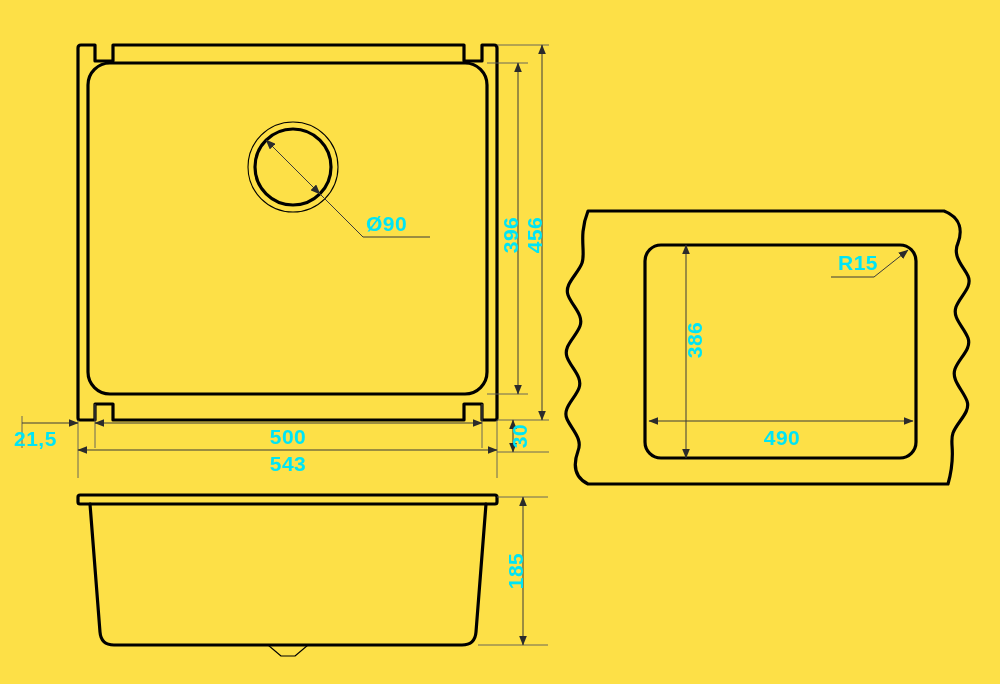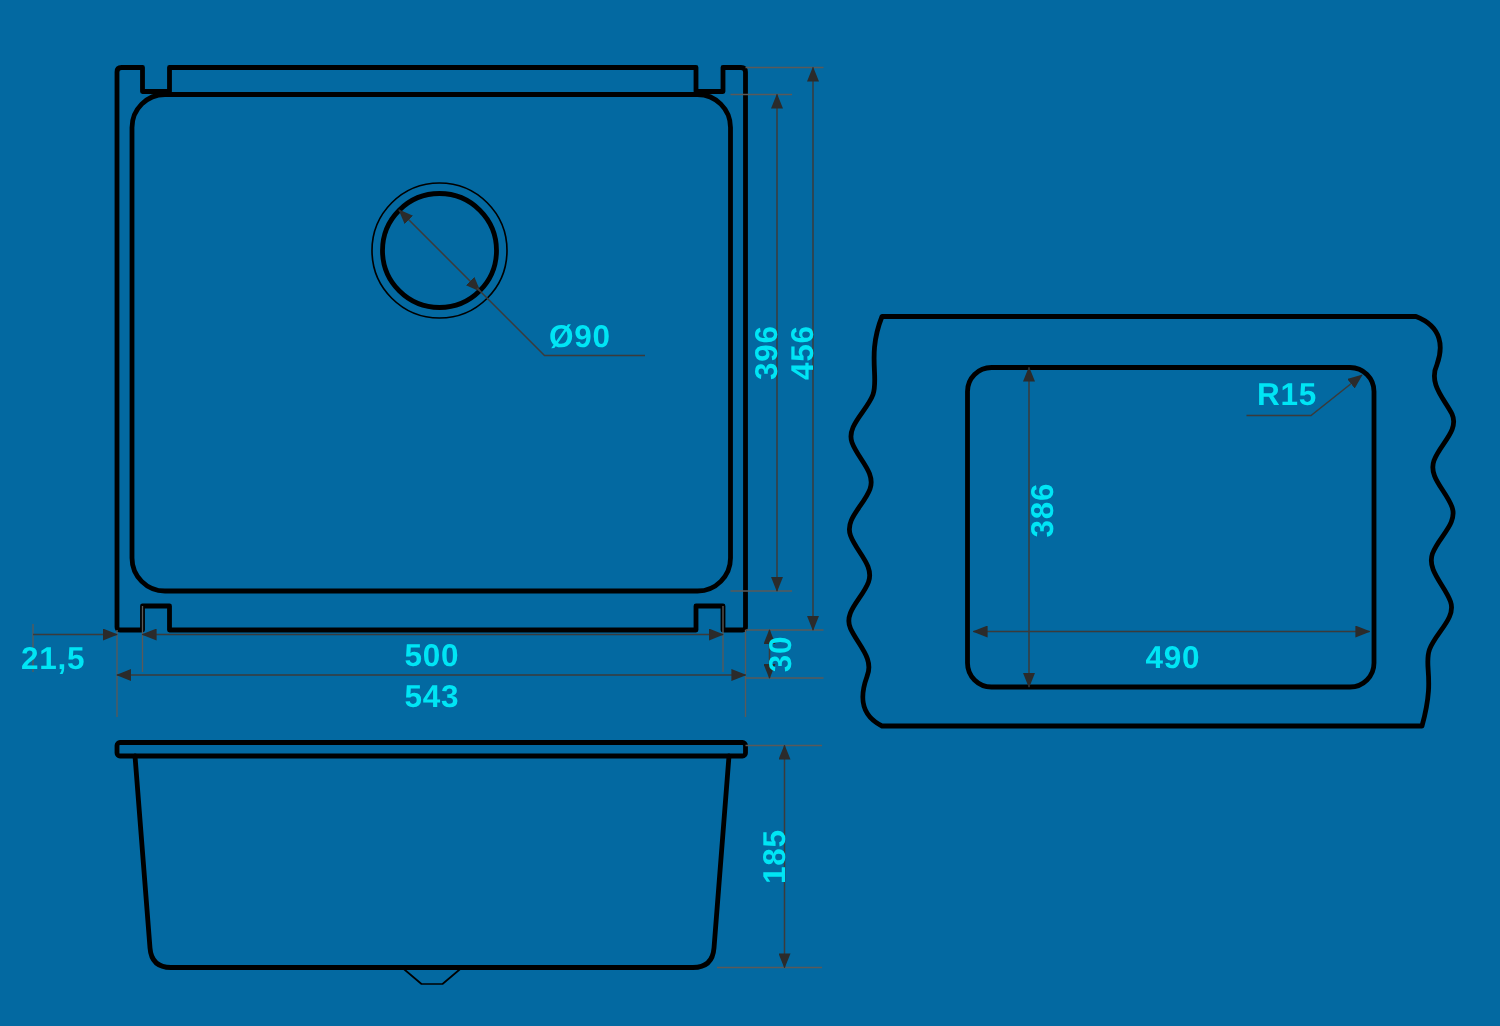--- a/index.html
+++ b/index.html
@@ -11,21 +11,21 @@
   body {
     width: 1000px;
     height: 684px;
     font-family: "Liberation Sans", sans-serif;
     overflow: hidden;
   }
   #drawing-root {
     position: relative;
     width: 1000px;
     height: 684px;
-    background: #0369a1;
+    background: #fde047;
   }
   svg.drawing {
     display: block;
     width: 1000px;
     height: 684px;
   }
   .outline {
     fill: none;
     stroke: #000000;
     stroke-width: 3.2;

